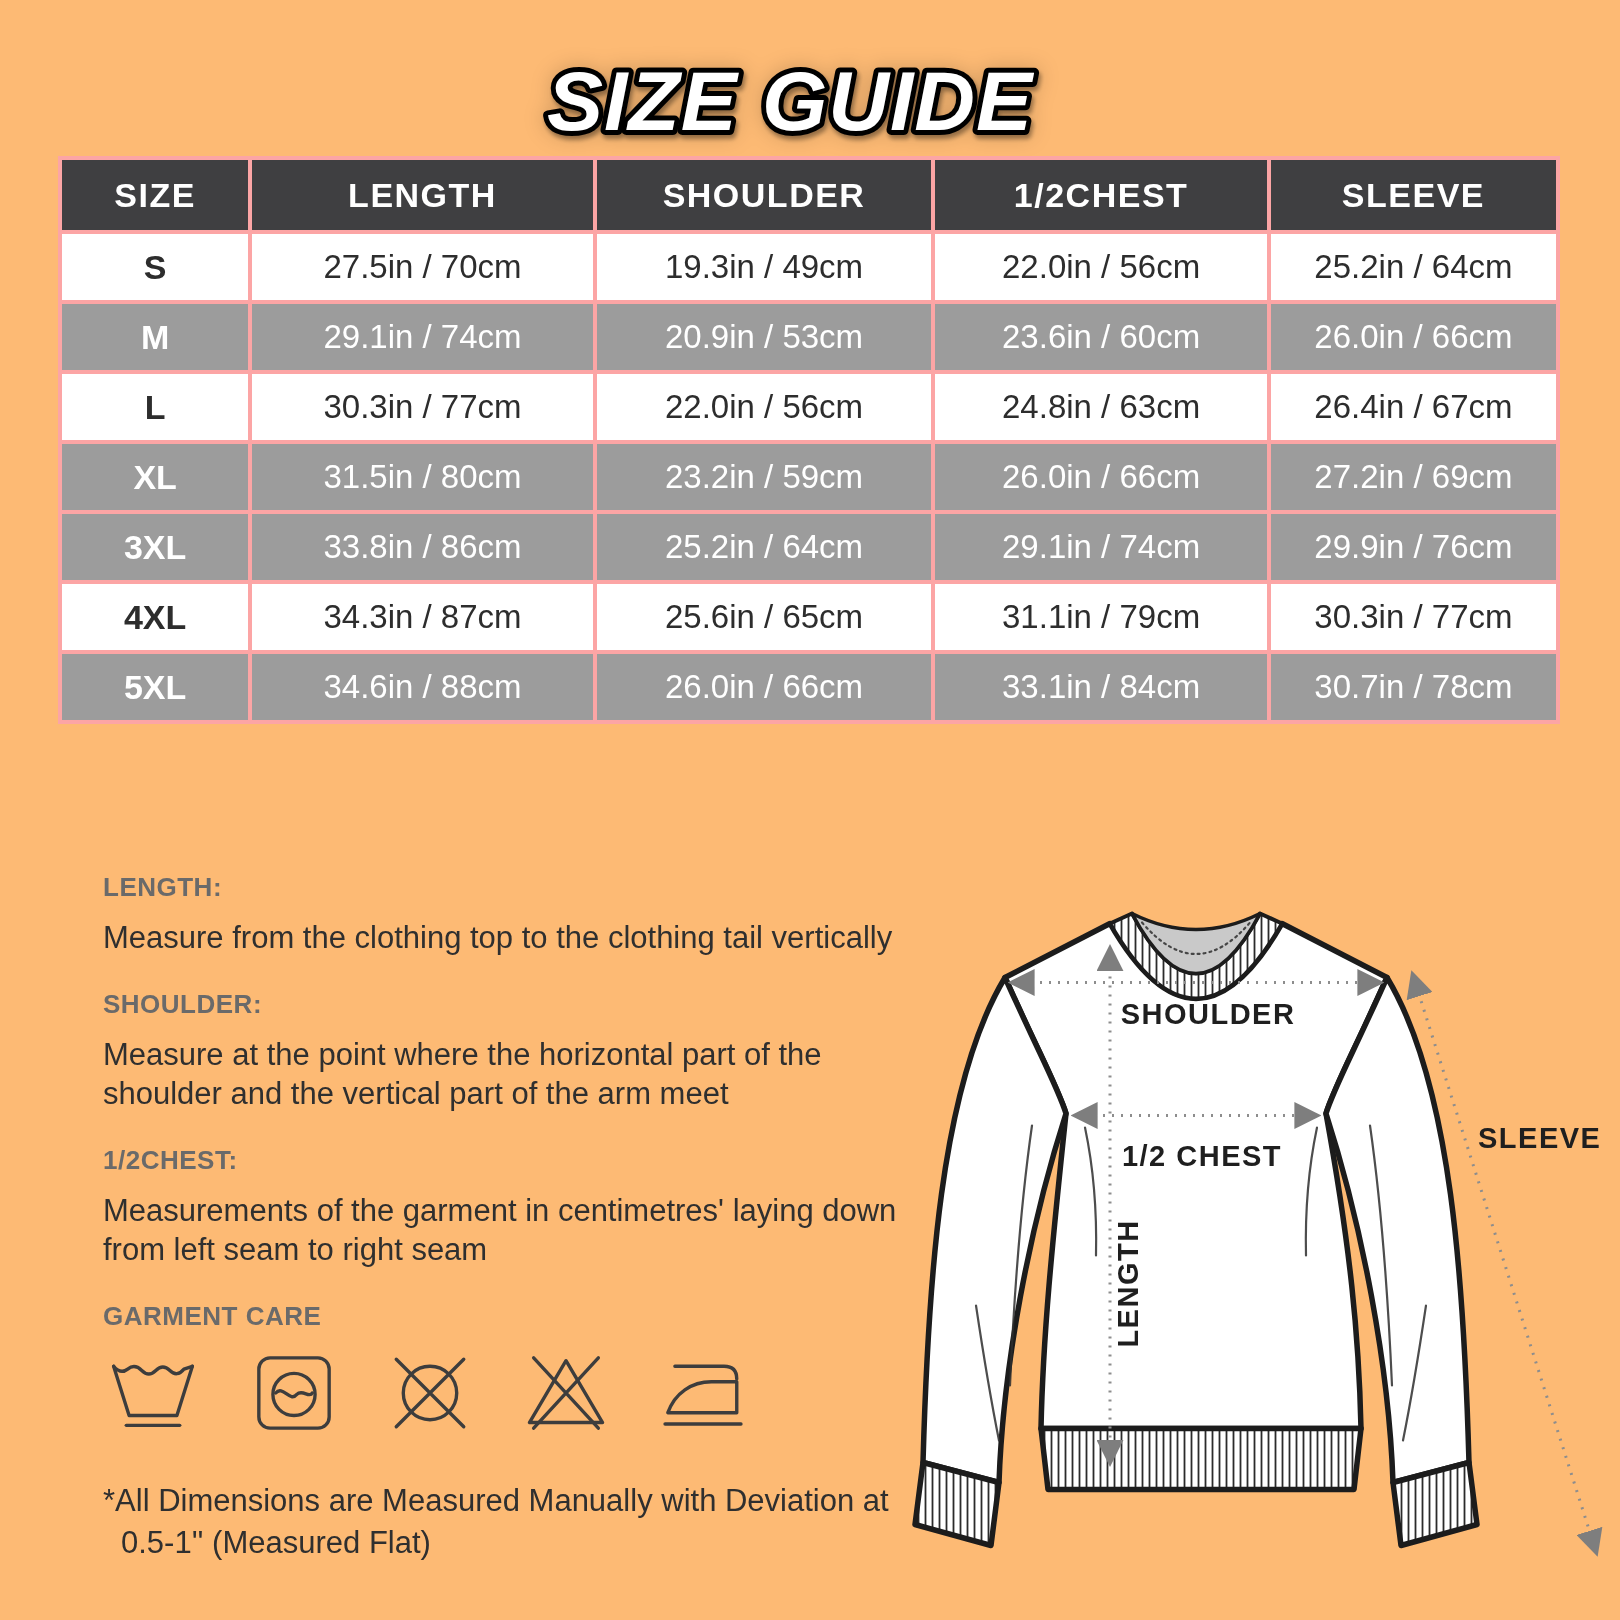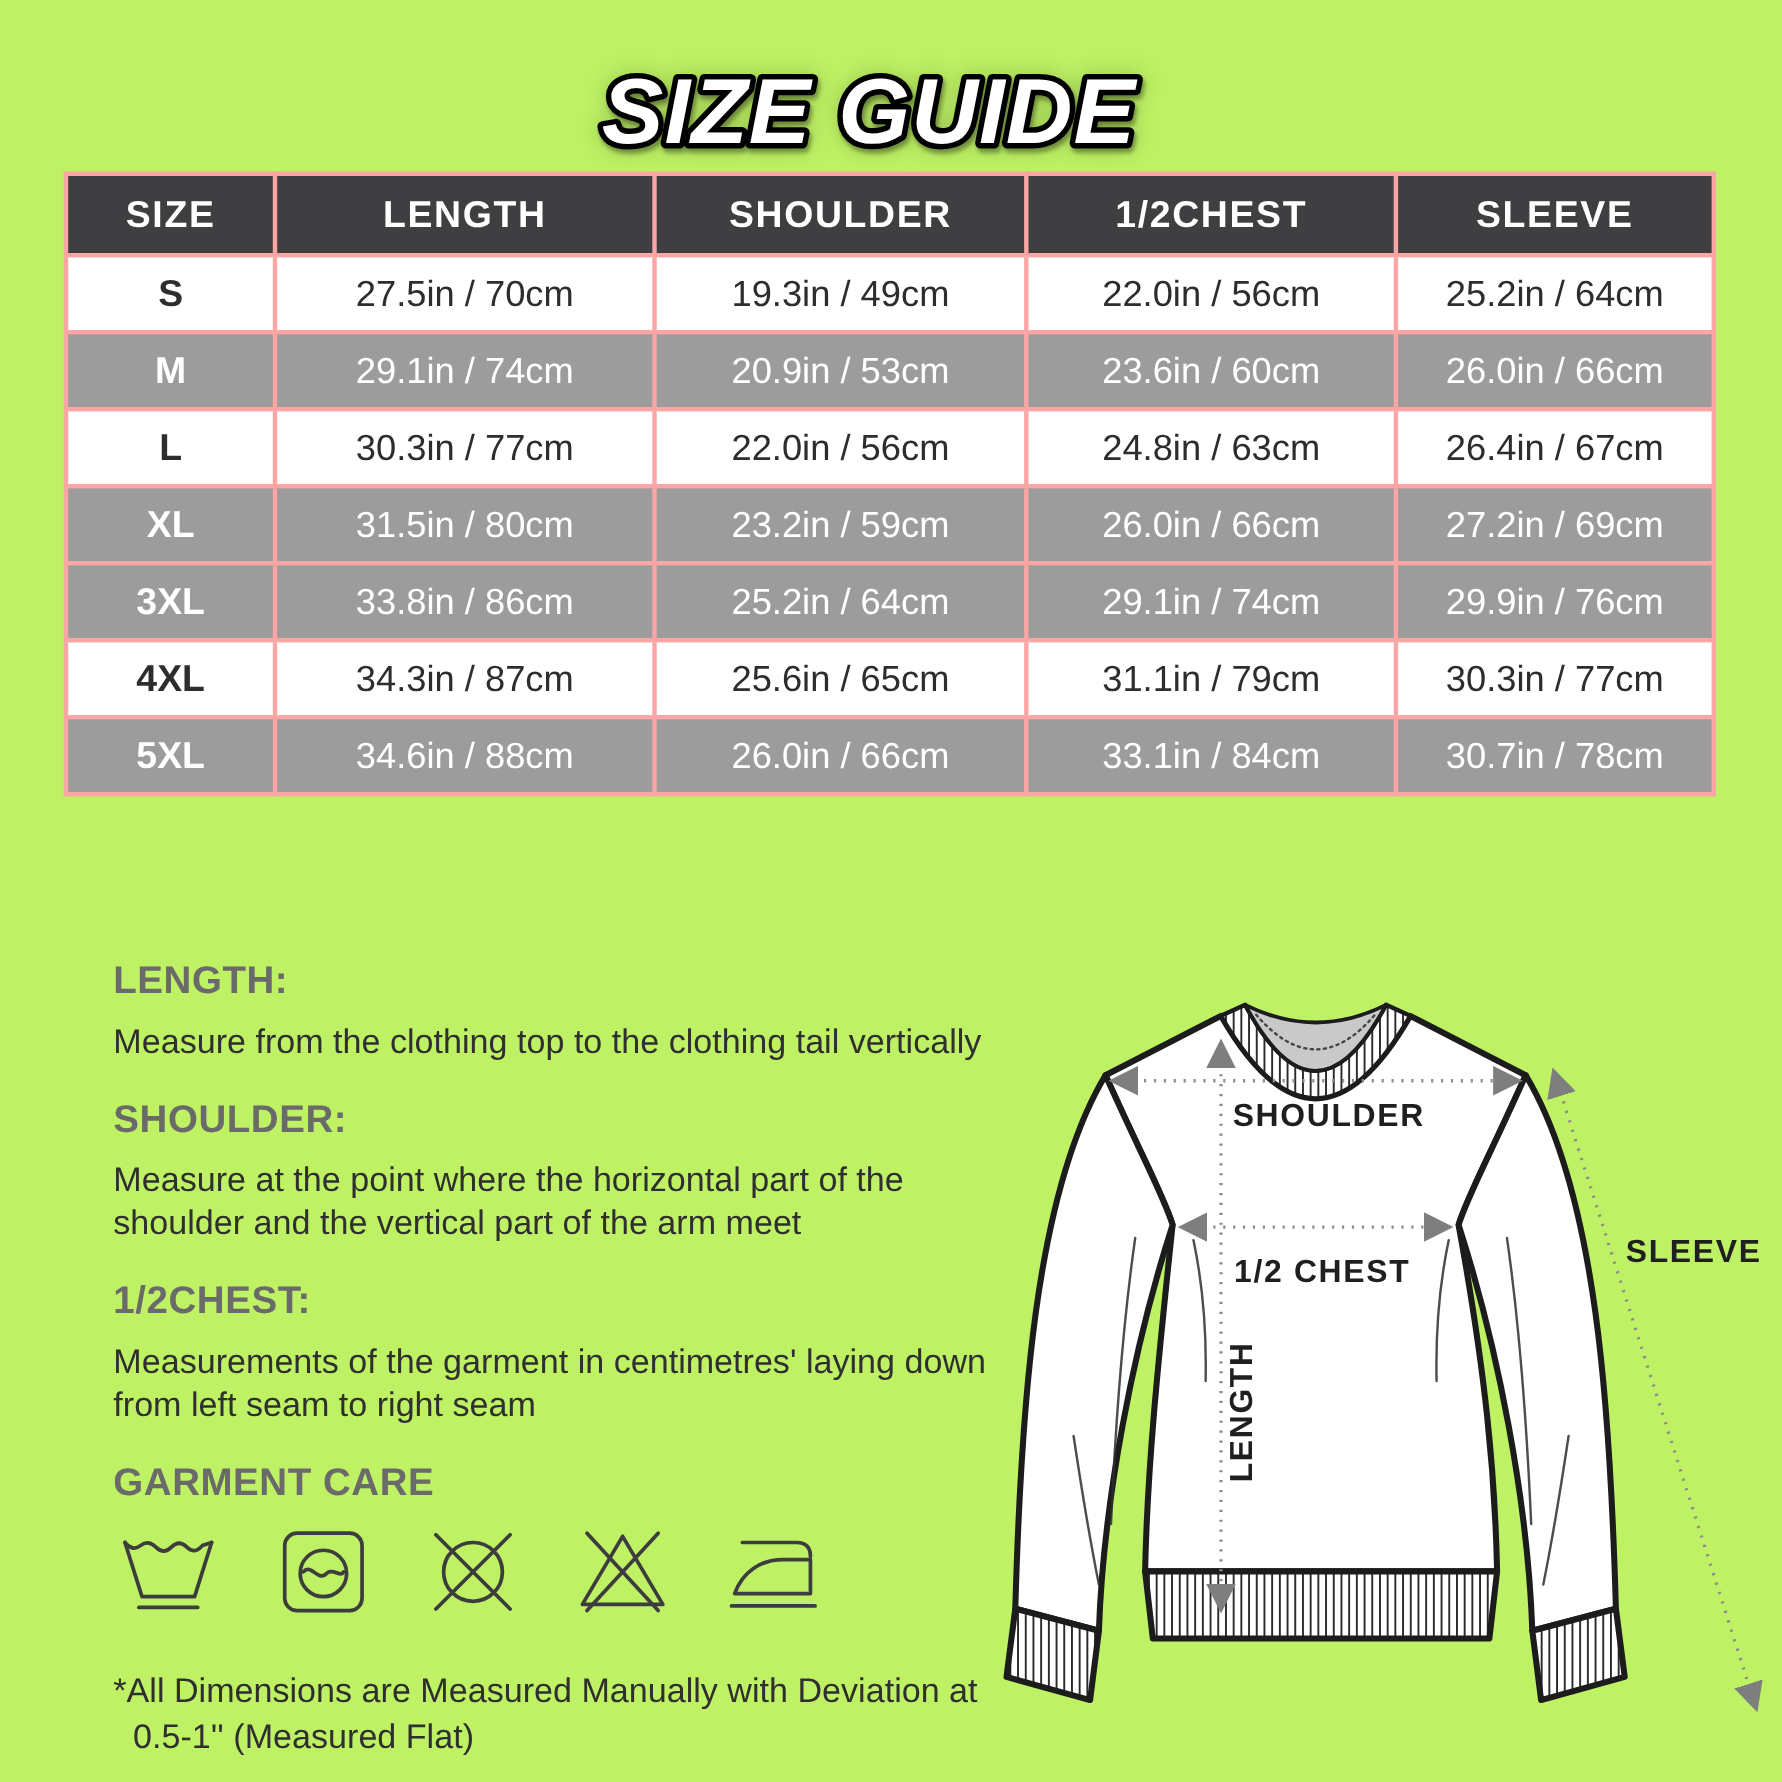--- a/index.html
+++ b/index.html
@@ -1,16 +1,16 @@
 <!DOCTYPE html>
 <html><head>
 <meta charset="utf-8">
 <style>
   html,body{margin:0;padding:0;background:#ffffff;}
-  .canvas{position:relative;width:1620px;height:1620px;background:#bef264;overflow:hidden;
+  .canvas{position:relative;width:1620px;height:1620px;background:#fdba74;overflow:hidden;
           font-family:"Liberation Sans",sans-serif;}
 
   
   .title-wrap{position:absolute;left:0;top:34px;width:1620px;height:132px;}
   .title-wrap svg{width:100%;height:100%;}
   .title-text{font-family:"Liberation Sans",sans-serif;font-weight:bold;font-style:italic;
               font-size:84px;letter-spacing:1px;fill:#ffffff;stroke:#000000;stroke-width:10px;
               paint-order:stroke fill;stroke-linejoin:round;}
   .title-glow{filter:drop-shadow(2px 4px 2px rgba(0,0,0,0.35)) drop-shadow(0 0 10px rgba(0,0,0,0.18));}
 
@@ -20,21 +20,21 @@
   table.size th,table.size td{border:4px solid #fca5a5;text-align:center;vertical-align:middle;
              padding:0;font-family:"Liberation Sans",sans-serif;}
   table.size th{background:#3f3f41;color:#ffffff;font-size:34px;font-weight:bold;
              letter-spacing:1.5px;height:70px;}
   table.size td{height:66px;font-size:33px;color:#2d2d2d;background:#ffffff;}
   table.size td.size-col{font-weight:bold;font-size:34px;}
   table.size tr.alt td{background:#9c9c9c;color:#ffffff;}
 
   
   .info{position:absolute;left:103px;top:872px;width:820px;}
-  .info h3{margin:0;color:#6a6a6a;font-size:35px;font-weight:bold;letter-spacing:0.5px;}
+  .info h3{margin:0;color:#6a6a6a;font-size:26px;font-weight:bold;letter-spacing:0.5px;}
   .info h3.gap{margin-top:32px;}
   .info p{margin:16px 0 0 0;color:#2f2f2f;font-size:31px;line-height:1.24;width:800px;}
   .info p.nowrap{white-space:nowrap;width:auto;}
   .care-row{display:flex;align-items:flex-end;gap:46px;margin-top:16px;}
   .care-row svg{display:block;}
   .care-icon{stroke:#3d3d3d;stroke-width:2.4;fill:none;stroke-linecap:round;stroke-linejoin:round;}
   .footnote{margin-top:42px;color:#2f2f2f;font-size:31px;line-height:1.35;width:790px;
             padding-left:18px;text-indent:-18px;}
 
   

